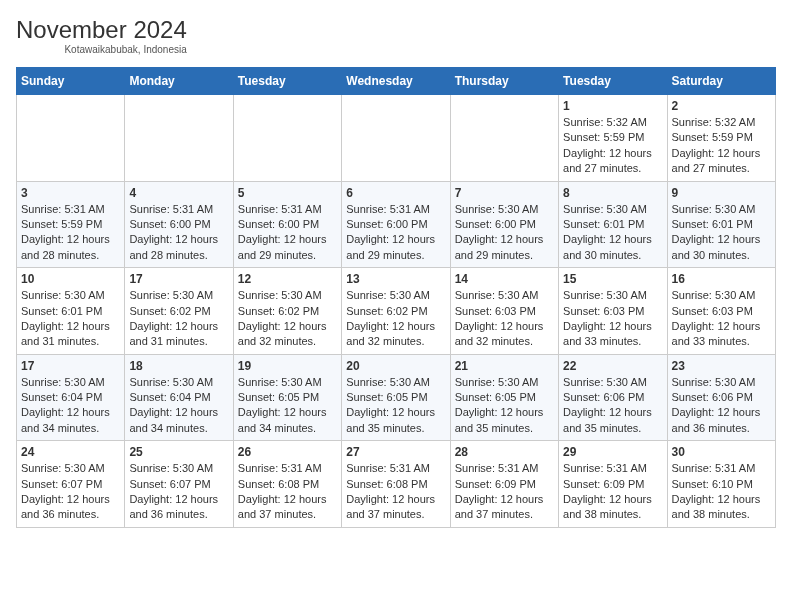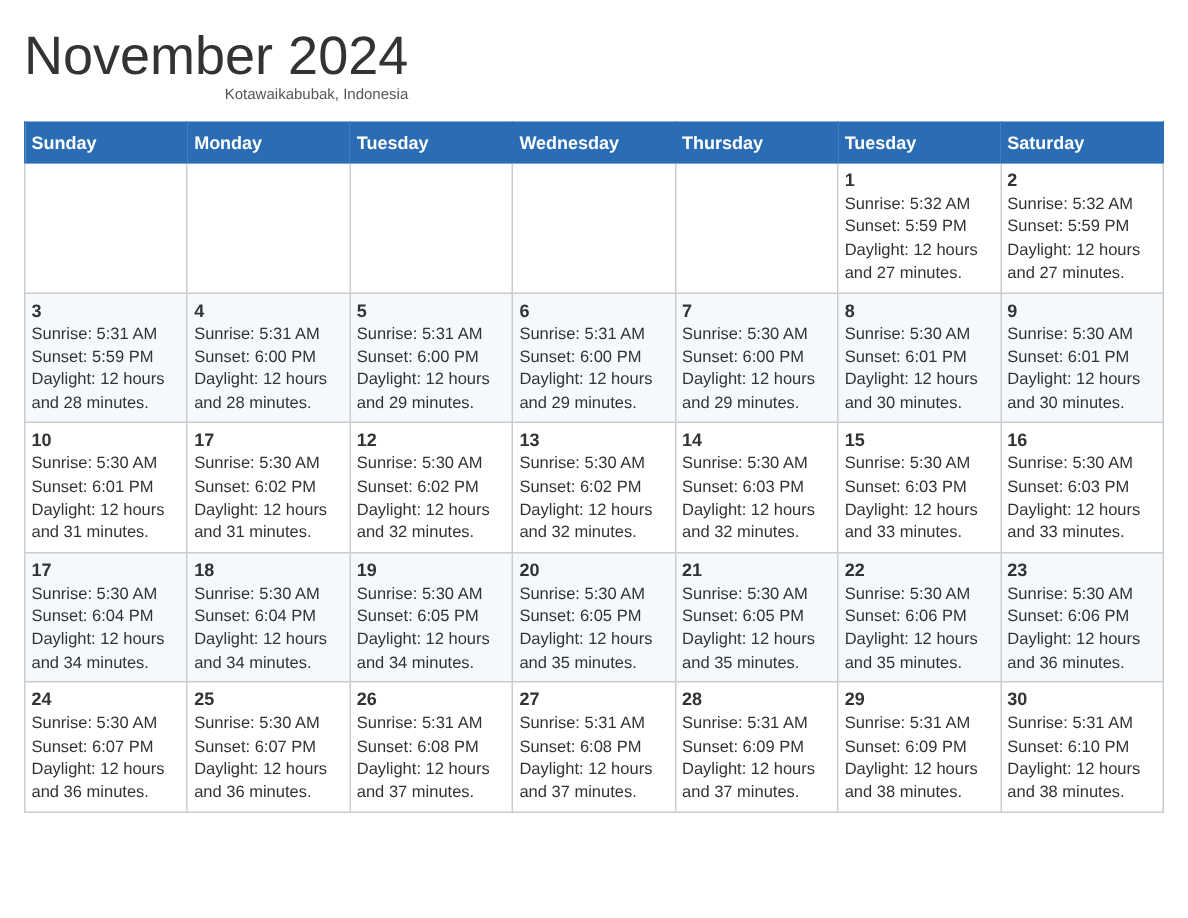--- a/index.html
+++ b/index.html
@@ -27,21 +27,21 @@
       line-height: 1.1;
     }
     .logo-general { color: #333; }
     .logo-blue { color: #2a6db5; }
     .logo-icon {
       width: 28px;
       height: 28px;
     }
     .title-block { text-align: right; }
     .month-title {
-      font-size: 36px;
+      font-size: 24px;
       font-weight: normal;
       color: #333;
     }
     .location {
       font-size: 10px;
       color: #555;
     }
     .calendar {
       width: 100%;
       border-collapse: collapse;

